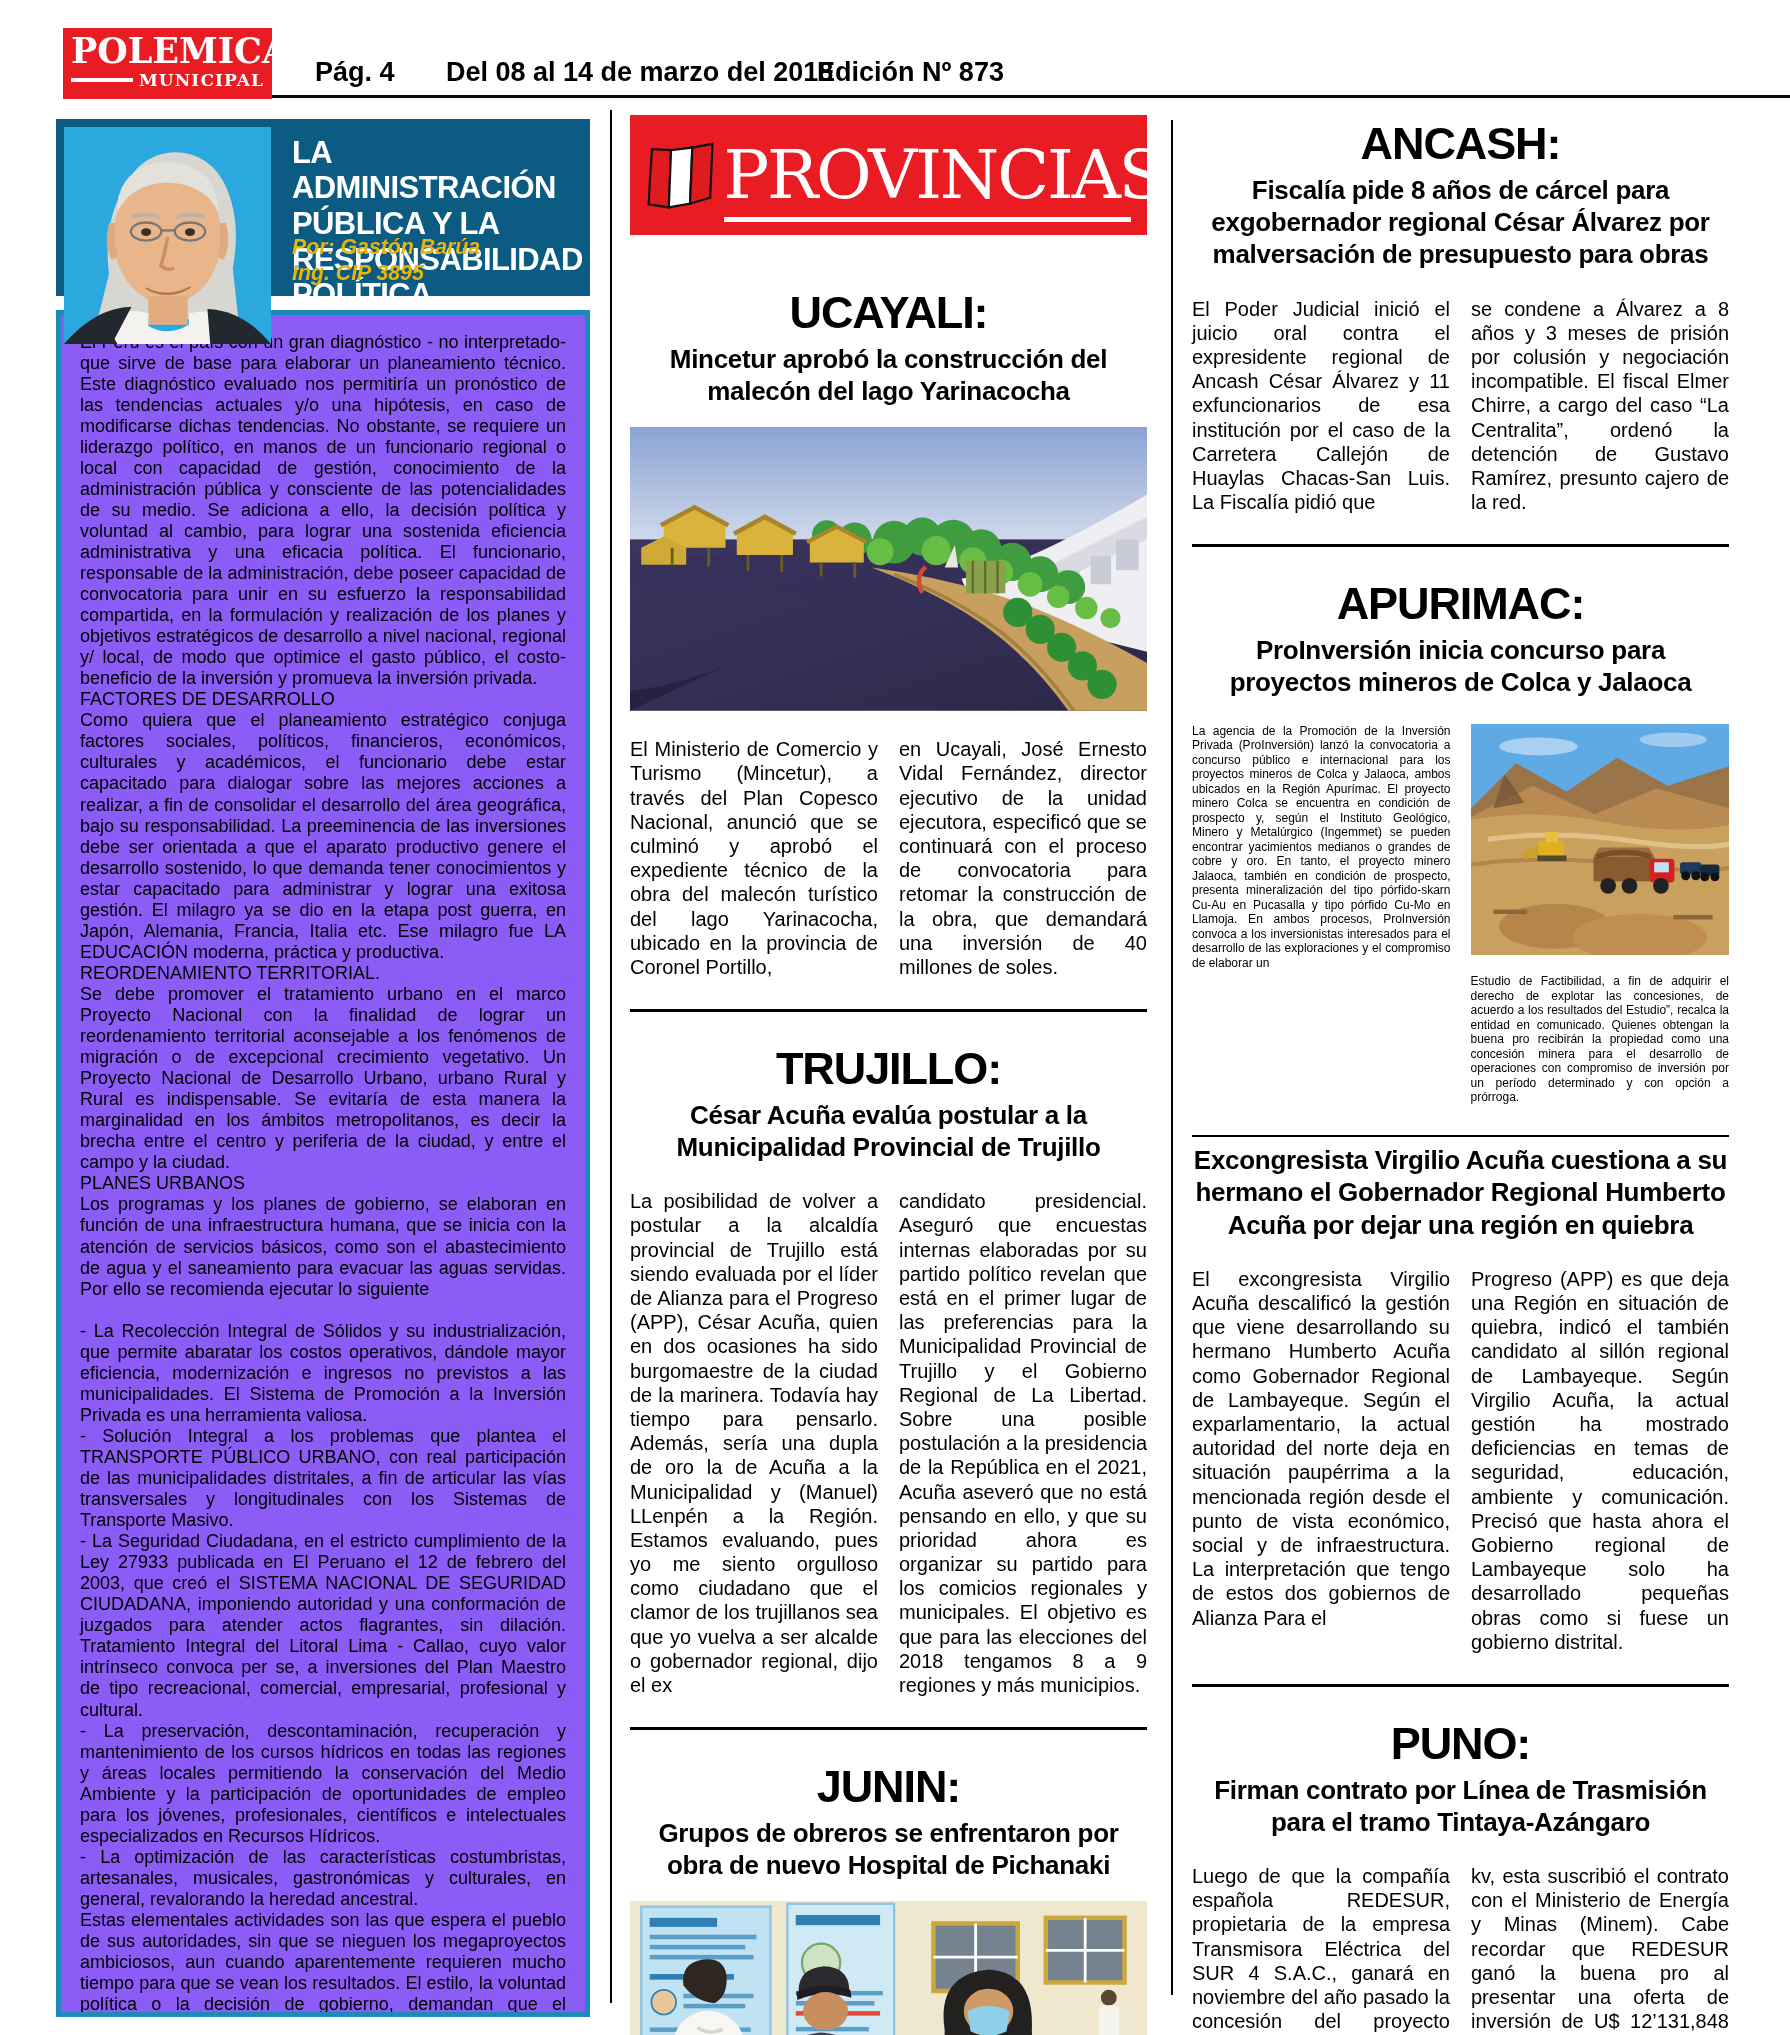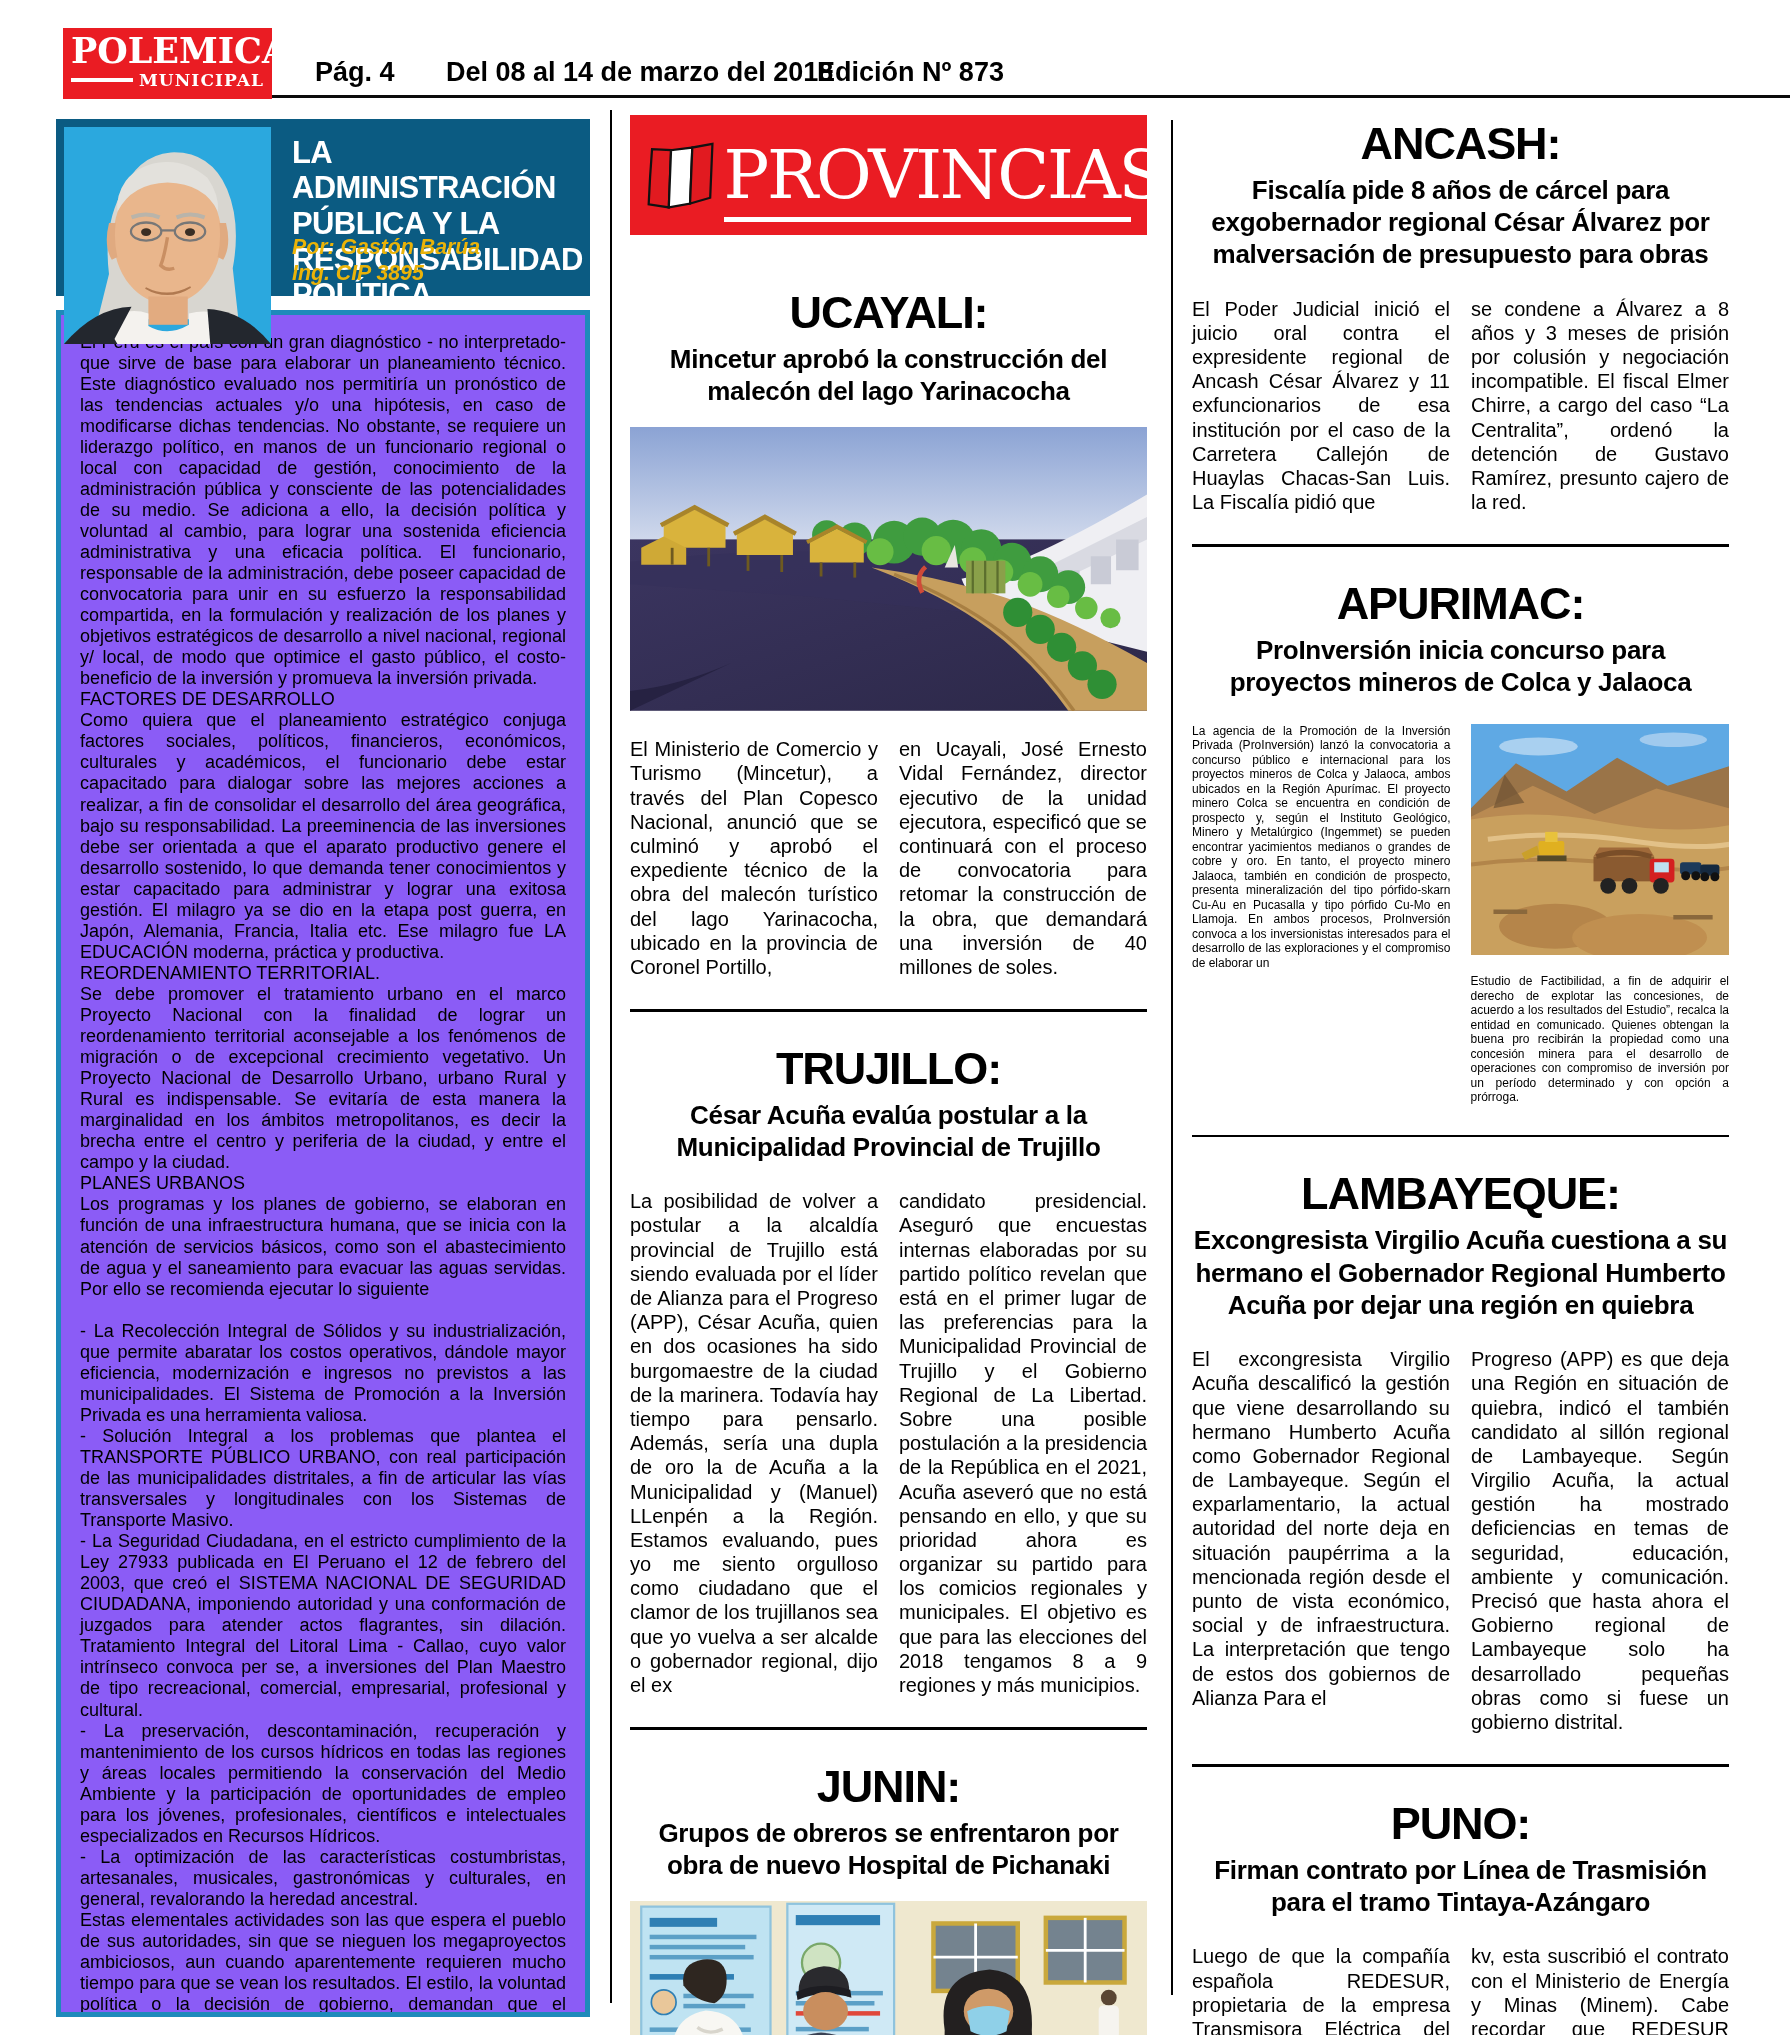--- a/index.html
+++ b/index.html
@@ -371,21 +371,20 @@
           </g>
           <ellipse cx="150" cy="360" rx="100" ry="40" fill="#b5854a"></ellipse>
           <ellipse cx="300" cy="380" rx="120" ry="42" fill="#c08f50"></ellipse>
           <path d="M40 330 h60 v8 h-60 Z M360 340 h70 v8 h-70 Z" fill="#8a683c"></path>
         </svg>
         <div>Estudio de Factibilidad, a fin de adquirir el derecho de explotar las concesiones, de acuerdo a los resultados del Estudio”, recalca la entidad en comunicado. Quienes obtengan la buena pro recibirán la propiedad como una concesión minera para el desarrollo de operaciones con compromiso de inversión por un período determinado y con opción a prórroga.</div>
       </div>
     </div>
     <div class="hrule mt-rule"></div>
 
-    <div class="region-head mt-head">LAMBAYEQUE:</div>
     <div class="subhead mt-sub">Excongresista Virgilio Acuña cuestiona a su hermano el Gobernador Regional Humberto Acuña por dejar una región en quiebra</div>
     <div class="twocol mt-body">
       <div class="c">El  excongresista Virgilio Acuña descalificó la gestión que viene desarrollando su hermano Humberto Acuña como Gobernador Regional de Lambayeque. Según el exparlamentario, la actual autoridad del norte deja en situación paupérrima a la mencionada región desde el punto de vista económico, social y de infraestructura. La interpretación que tengo de estos dos gobiernos de Alianza Para el</div>
       <div class="c">Progreso (APP) es que deja una Región en situación de quiebra, indicó el también candidato al sillón regional de Lambayeque. Según Virgilio Acuña, la actual gestión ha mostrado deficiencias en temas de seguridad, educación, ambiente y comunicación. Precisó que hasta ahora el Gobierno regional de Lambayeque solo ha desarrollado pequeñas obras como si fuese un gobierno distrital.</div>
     </div>
     <div class="hrule mt-rule"></div>
 
     <div class="region-head mt-head">PUNO:</div>
     <div class="subhead mt-sub">Firman contrato por Línea de Trasmisión para el tramo Tintaya-Azángaro</div>
     <div class="twocol mt-body">

